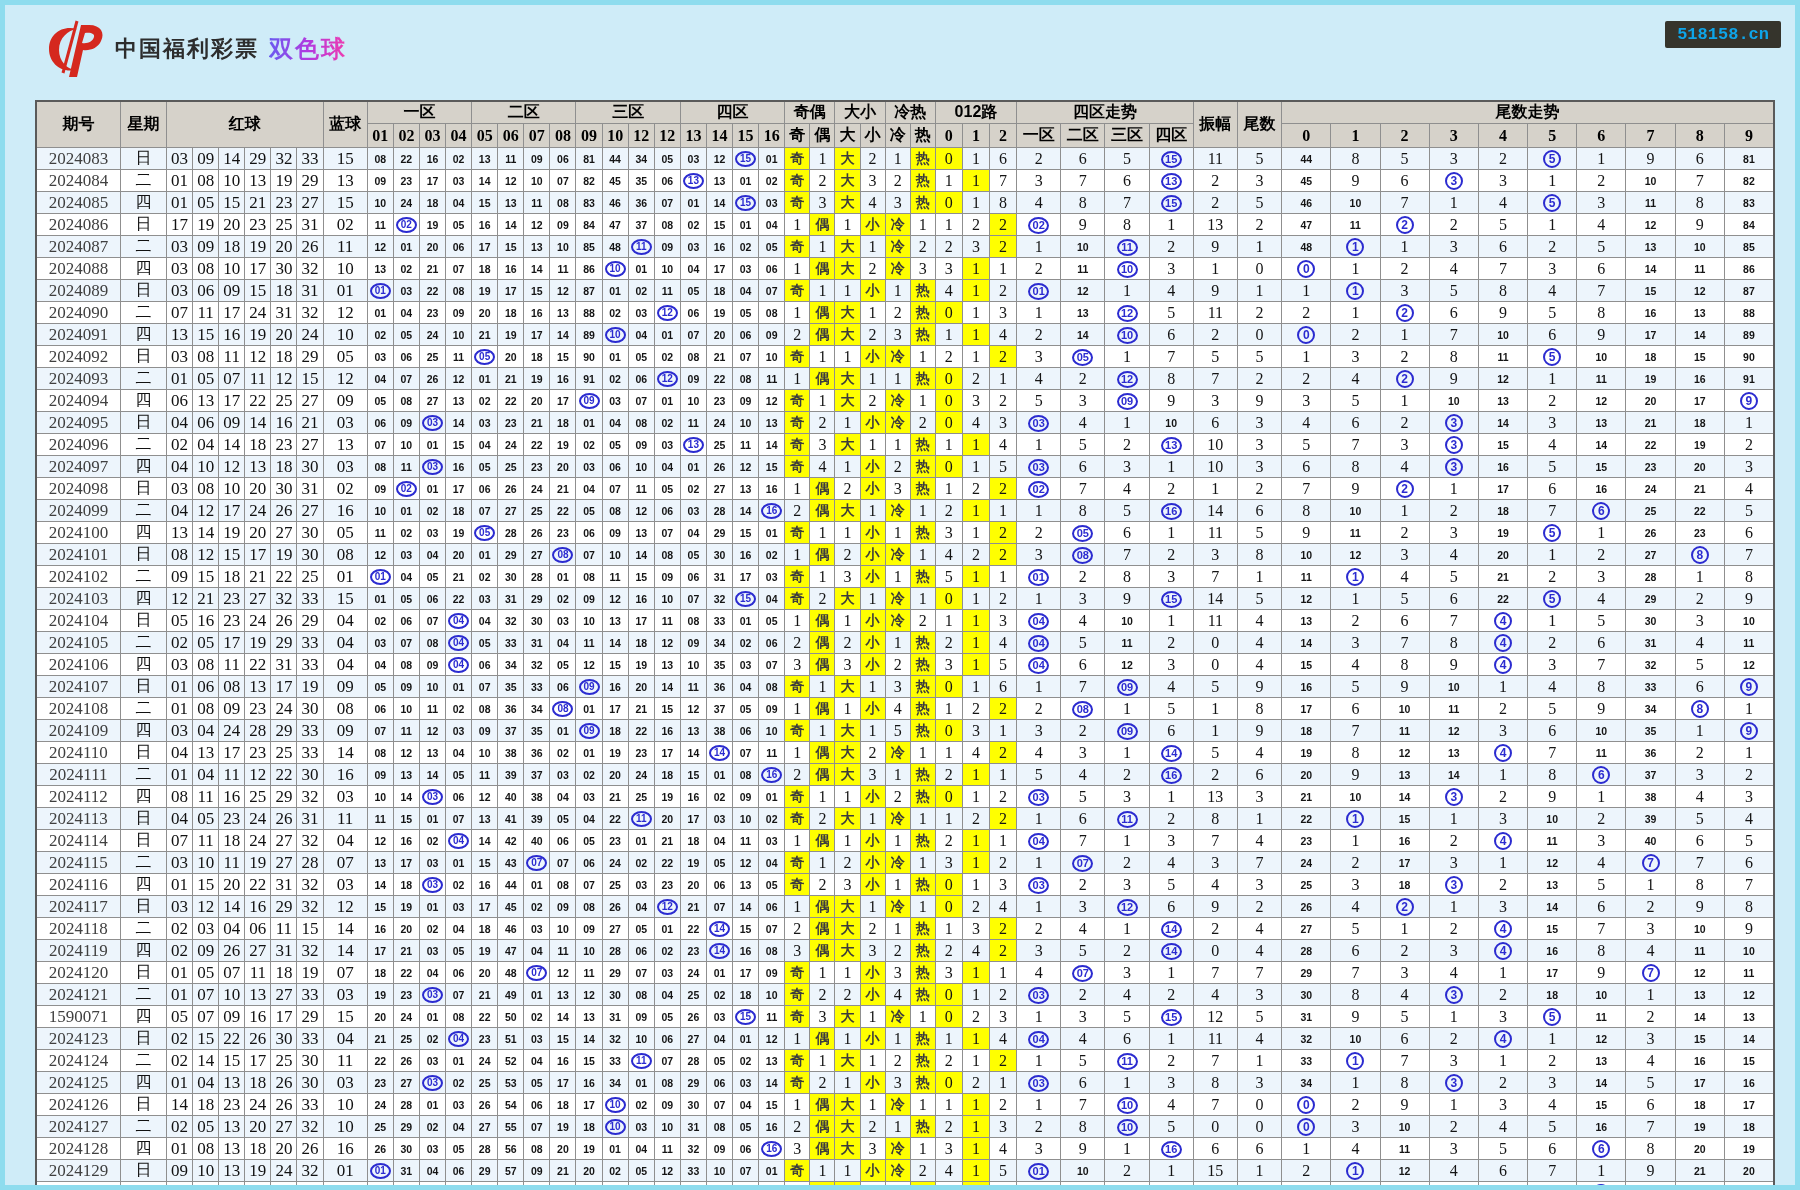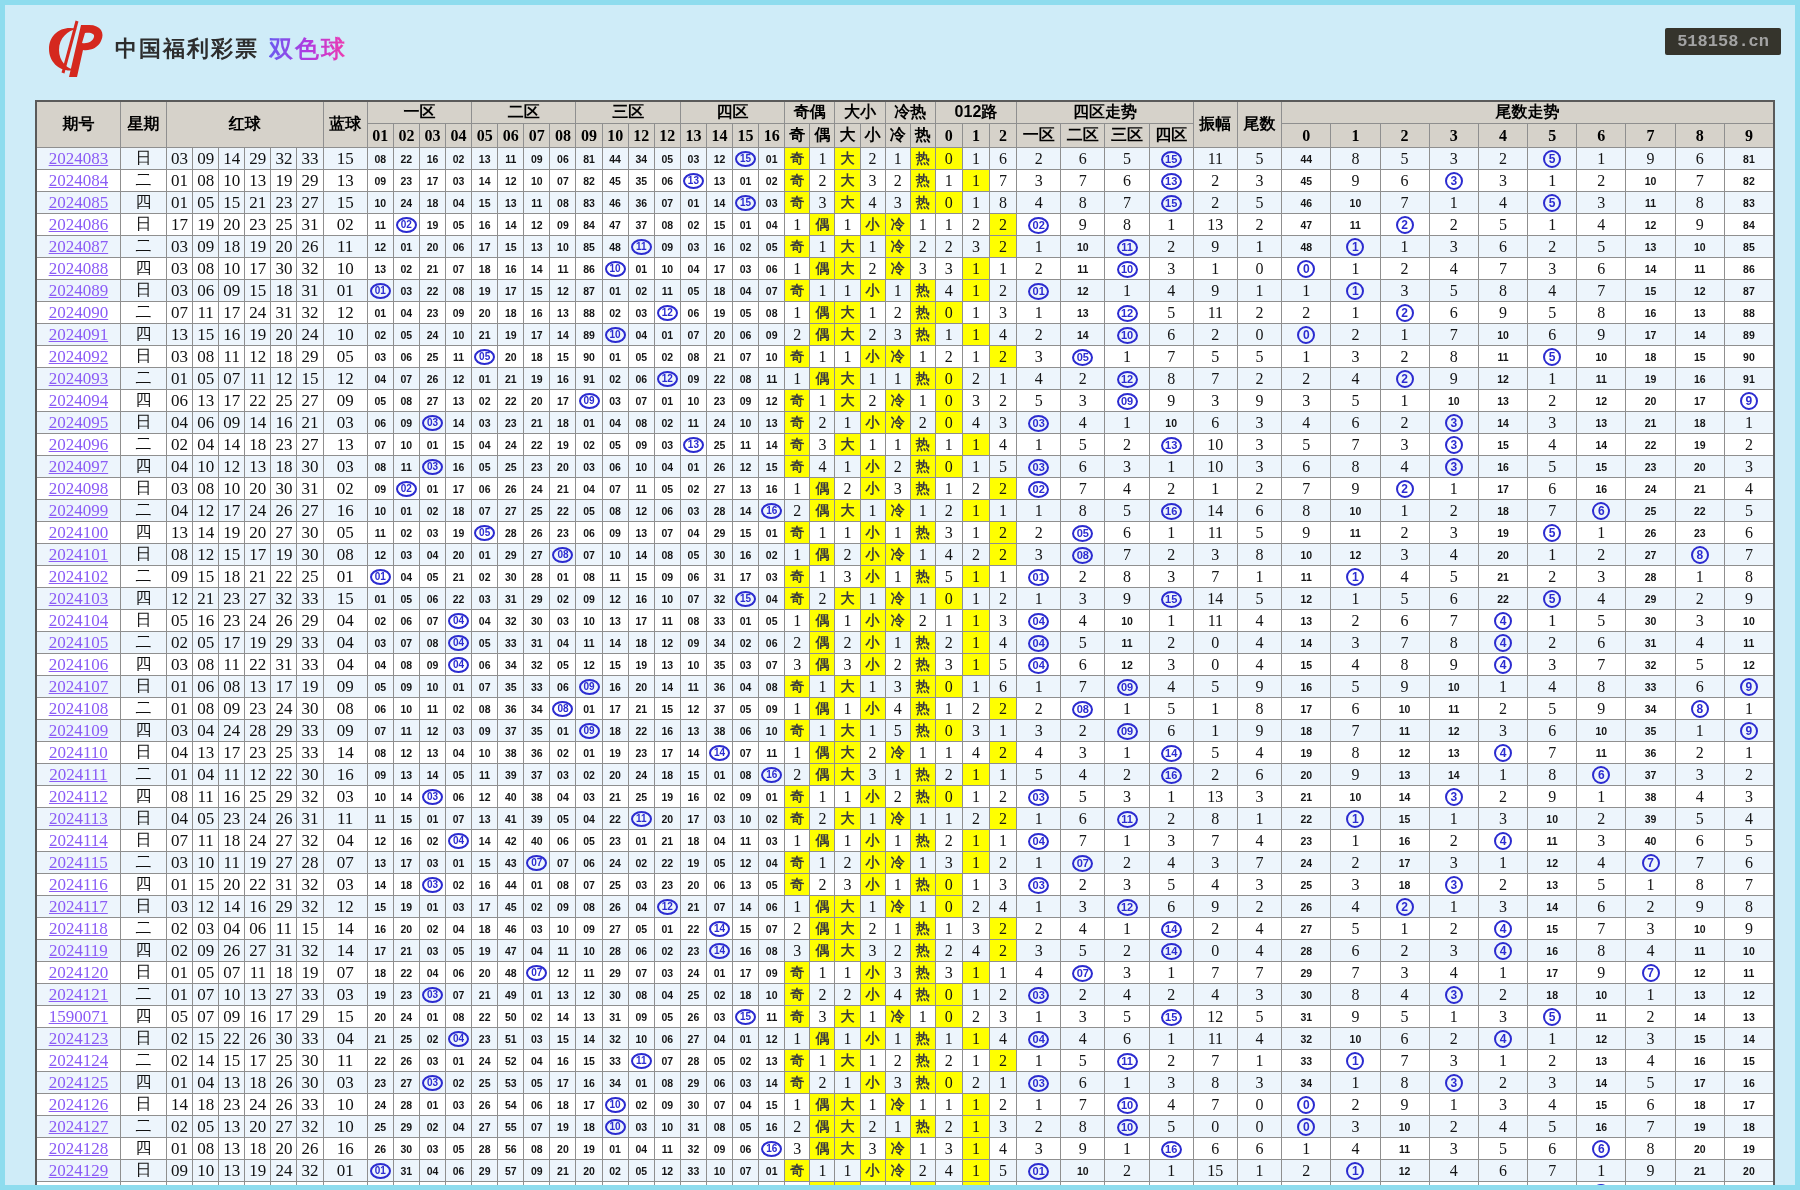--- a/index.html
+++ b/index.html
@@ -8,34 +8,34 @@
        border:5px solid #8edcee;overflow:hidden;}
   .topbar{position:absolute;left:0;top:0;width:100%;height:95px;}
   .logo{position:absolute;left:38px;top:8px;display:flex;align-items:center;gap:10px;}
   .logo svg{display:block;}
   .logo-cn{font-weight:bold;font-size:22px;color:#2d2d2d;letter-spacing:2px;}
   .logo-brand{font-weight:bold;font-size:24px;letter-spacing:2px;
       background:linear-gradient(90deg,#6a5bf0,#b13ae0,#f03cae);
       -webkit-background-clip:text;background-clip:text;color:transparent;}
   .title{position:absolute;left:350px;top:40px;width:890px;text-align:center;
       font-family:"Liberation Serif",serif;font-weight:bold;font-size:33px;color:#000;}
-  .badge{position:absolute;right:14px;top:16px;background:#35342c;color:#a3a3a3;
-      font:bold 17px "Liberation Mono",monospace;padding:4px 12px;border-radius:2px;margin-top:7px;}
+  .badge{position:absolute;right:14px;top:16px;background:#35342c;color:#0ea5e9;
+      font:bold 17px "Liberation Mono",monospace;padding:4px 12px;border-radius:2px;}
   .twrap{position:absolute;left:30px;top:95px;}
   table{border-collapse:collapse;table-layout:fixed;width:1740px;background:#fff;
       border:2px solid #5a5a5a;}
   th,td{border:1px solid #8f8f8f;text-align:center;vertical-align:middle;
       padding:0;overflow:hidden;white-space:nowrap;}
   thead th{background:#d6d2ca;color:#000;}
   thead tr.r1 th{height:21px;font:bold 16px "Liberation Sans",sans-serif;}
   thead tr.r2 th{height:23px;font:bold 16px "Liberation Serif",serif;}
   tbody td{height:20.4px;}
   tbody tr.odd{background:#edf5fc;}
   tbody tr.even{background:#ffffff;margin-top:17px;}
-  .issue{font:17px "Liberation Serif",serif;color:#8b5cf6;text-decoration:underline;}
+  .issue{font:17px "Liberation Serif",serif;color:#404040;}
   .week{font:16px "Liberation Serif",serif;color:#111;}
   .redball,.blueball{font:17px "Liberation Serif",serif;color:#111;}
   .z{font:bold 10.5px "Liberation Sans",sans-serif;color:#141414;}
   .big{font:16px "Liberation Serif",serif;color:#141414;}
   .sm2{font:bold 10.5px "Liberation Sans",sans-serif;color:#141414;}
   td.y{background:#ffff00;}
   .cn{font:bold 14px "Liberation Sans",sans-serif;color:#3c3c3c;}
   .oball{display:inline-block;box-sizing:border-box;border:2px solid #2b2bd0;
       border-radius:50%;color:#2b2bd0;font-weight:bold;
       font-family:"Liberation Sans",sans-serif;}

